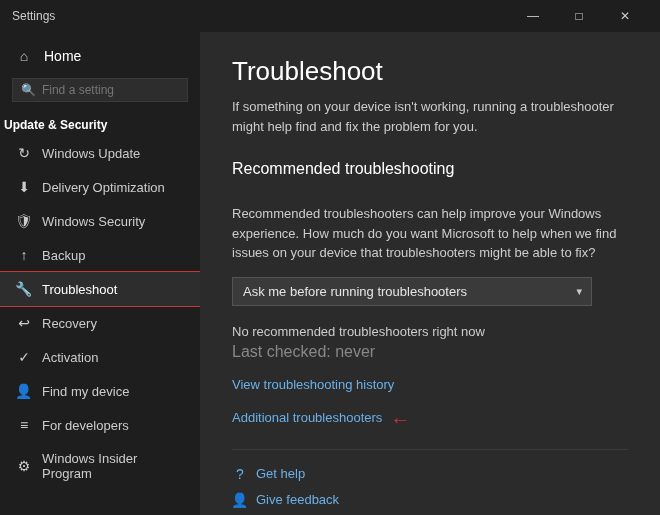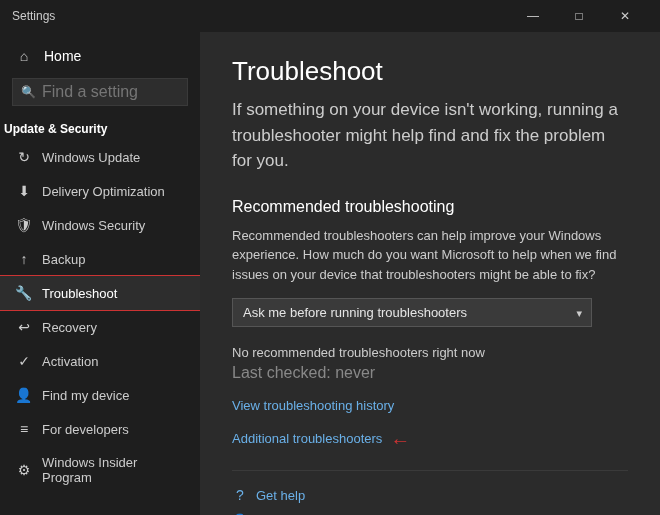--- a/index.html
+++ b/index.html
@@ -80,21 +80,21 @@
       border: 1px solid #3a3a3a;
       display: flex;
       align-items: center;
       padding: 4px 8px;
       gap: 6px;
     }
     .search-box input {
       background: transparent;
       border: none;
       color: #aaa;
-      font-size: 16px;
+      font-size: 12px;
       outline: none;
       flex: 1;
       font-family: 'Segoe UI', sans-serif;
     }
     .search-icon-svg {
       color: #aaa;
       font-size: 12px;
     }
 
     .sidebar-section-label {
@@ -138,31 +138,31 @@
     }
 
     .page-title {
       font-size: 26px;
       font-weight: 300;
       color: #fff;
       margin-bottom: 10px;
     }
 
     .page-desc {
-      font-size: 17px;
+      font-size: 13px;
       color: #ccc;
       margin-bottom: 24px;
       line-height: 1.5;
     }
 
     .section-title {
       font-size: 16px;
       font-weight: 400;
       color: #fff;
-      margin-bottom: 10px;
+      margin-bottom: 26px;
     }
 
     .section-desc {
       font-size: 13px;
       color: #ccc;
       margin-bottom: 14px;
       line-height: 1.5;
     }
 
     .dropdown-wrapper {

